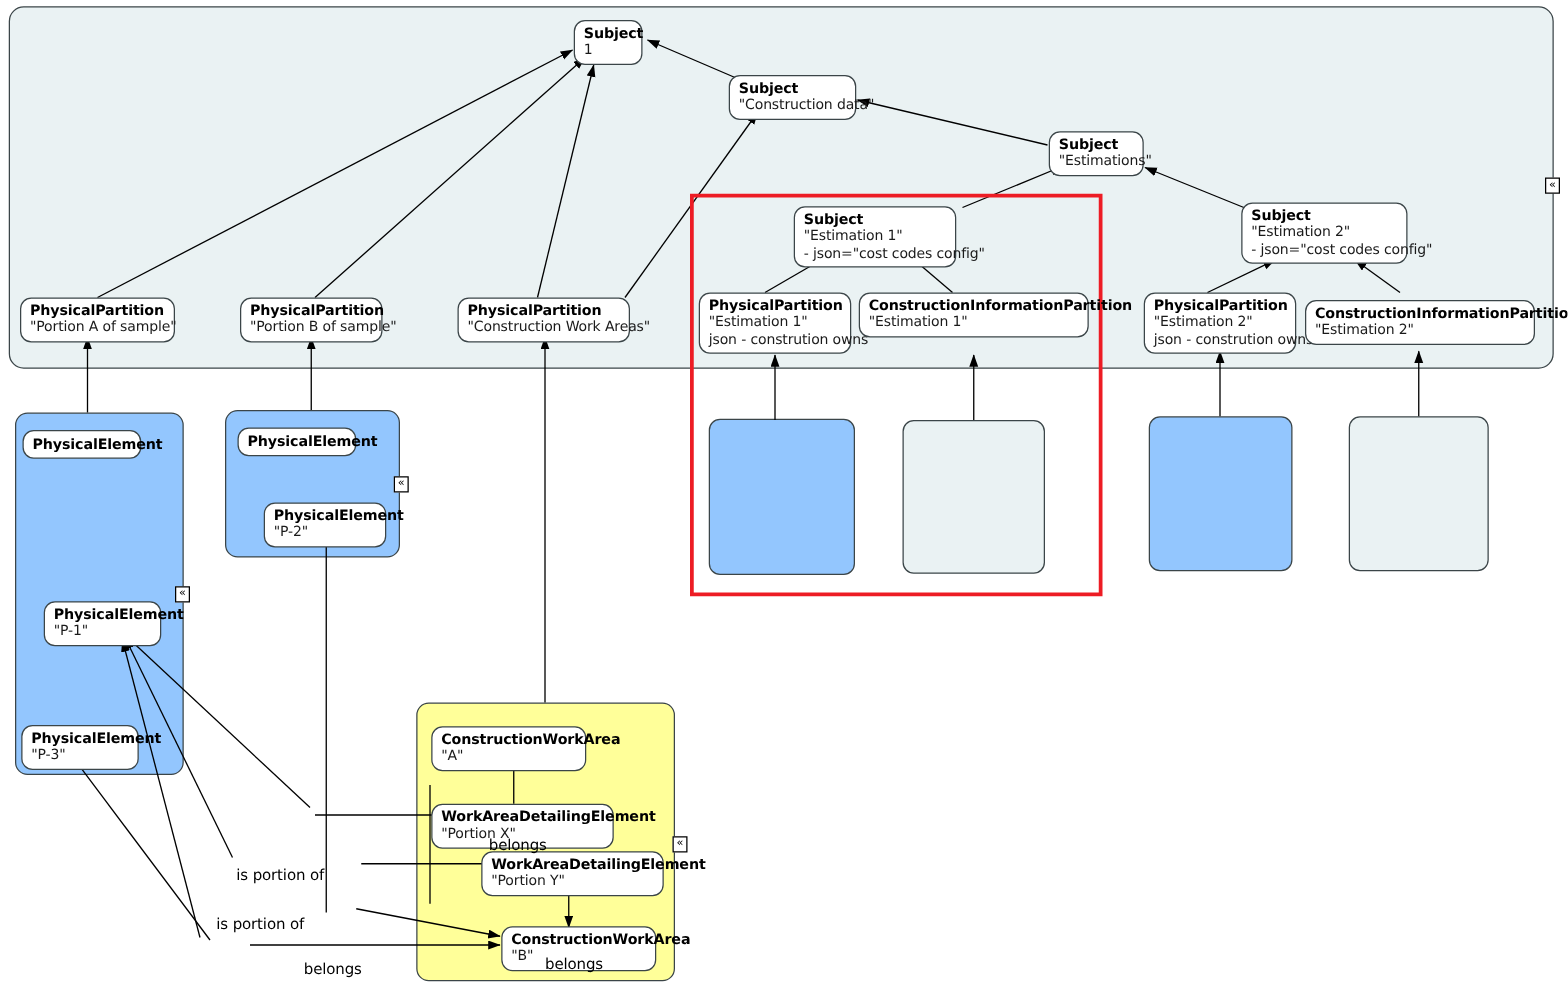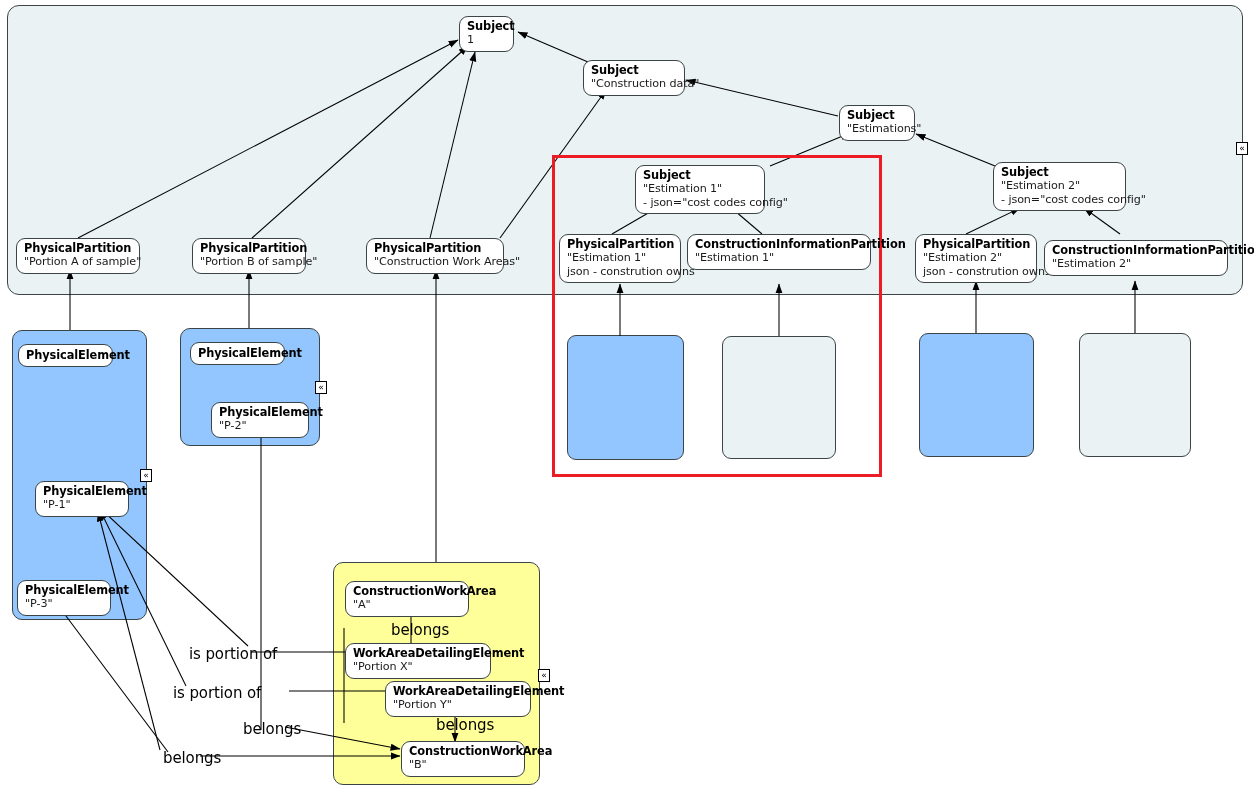--- a/index.html
+++ b/index.html
@@ -88,25 +88,26 @@
   }
   .node .s {
     font-size: 11.2px;
     color: #1a1a1a;
     display: block;
     letter-spacing: -0.1px;
   }
   
   .elabel {
     position: absolute;
-    font-size: 15px;
+    font-size: 12px;
     color: #000;
     background: transparent;
     white-space: nowrap;
     letter-spacing: -0.1px;
+    margin-top: 48px;
   }
   
   .marker {
     position: absolute;
     width: 12px;
     height: 13px;
     border: 1px solid #000;
     background: #ffffff;
     font-size: 9px;
     line-height: 11px;

